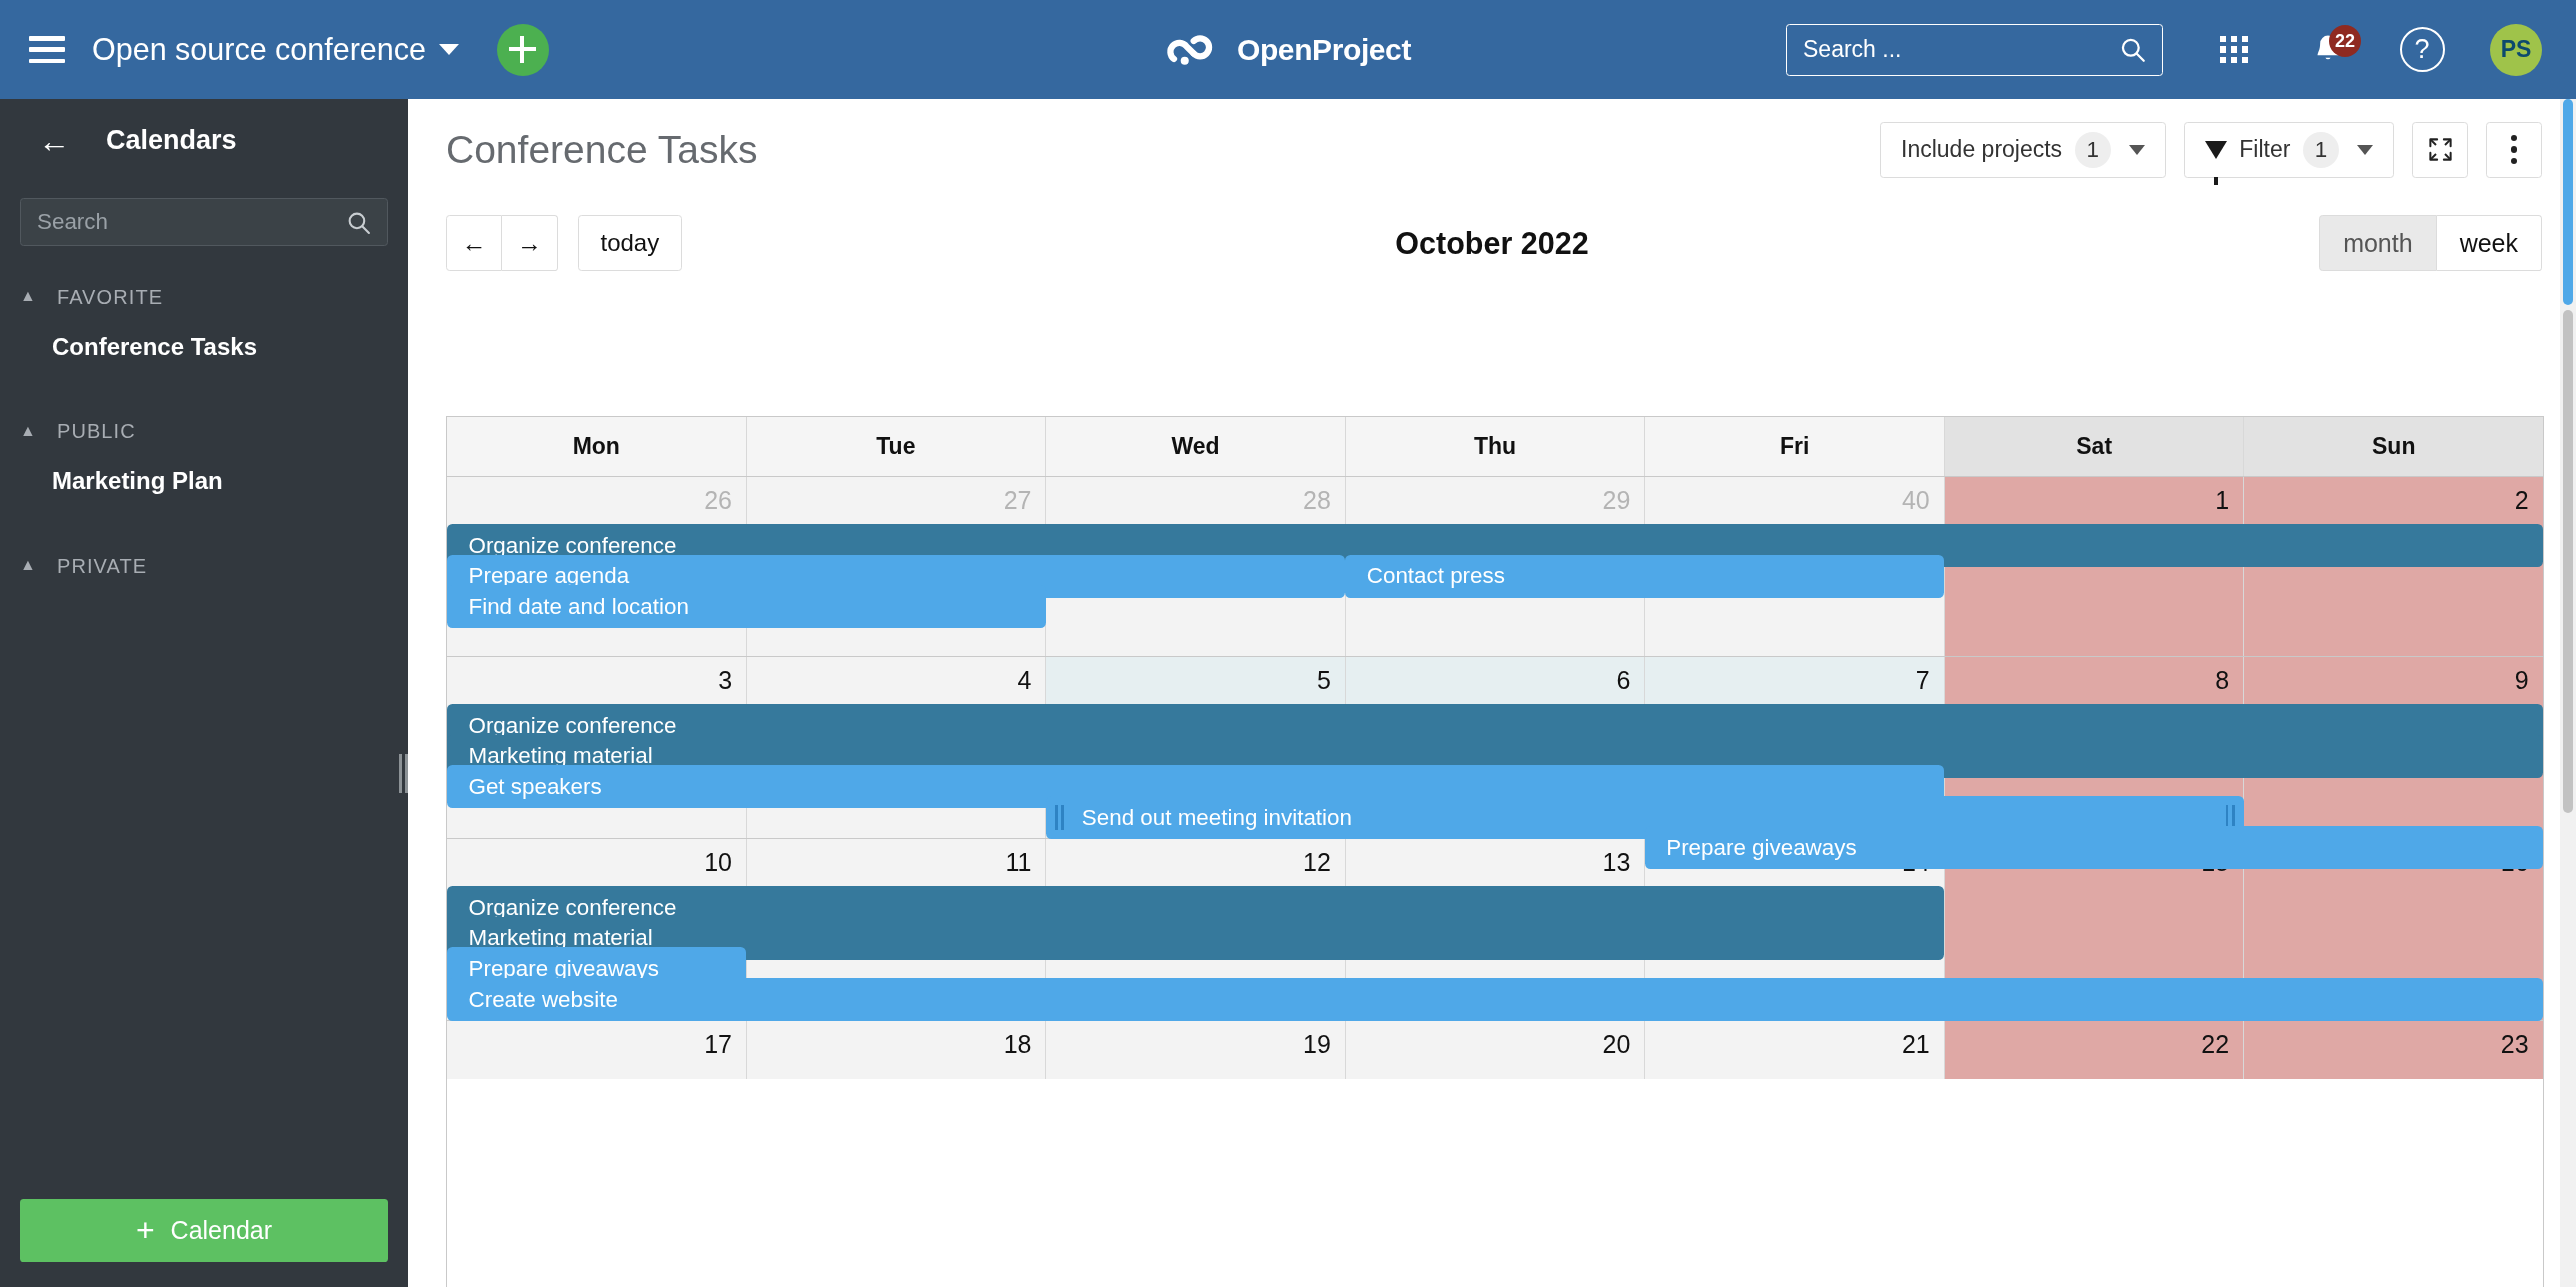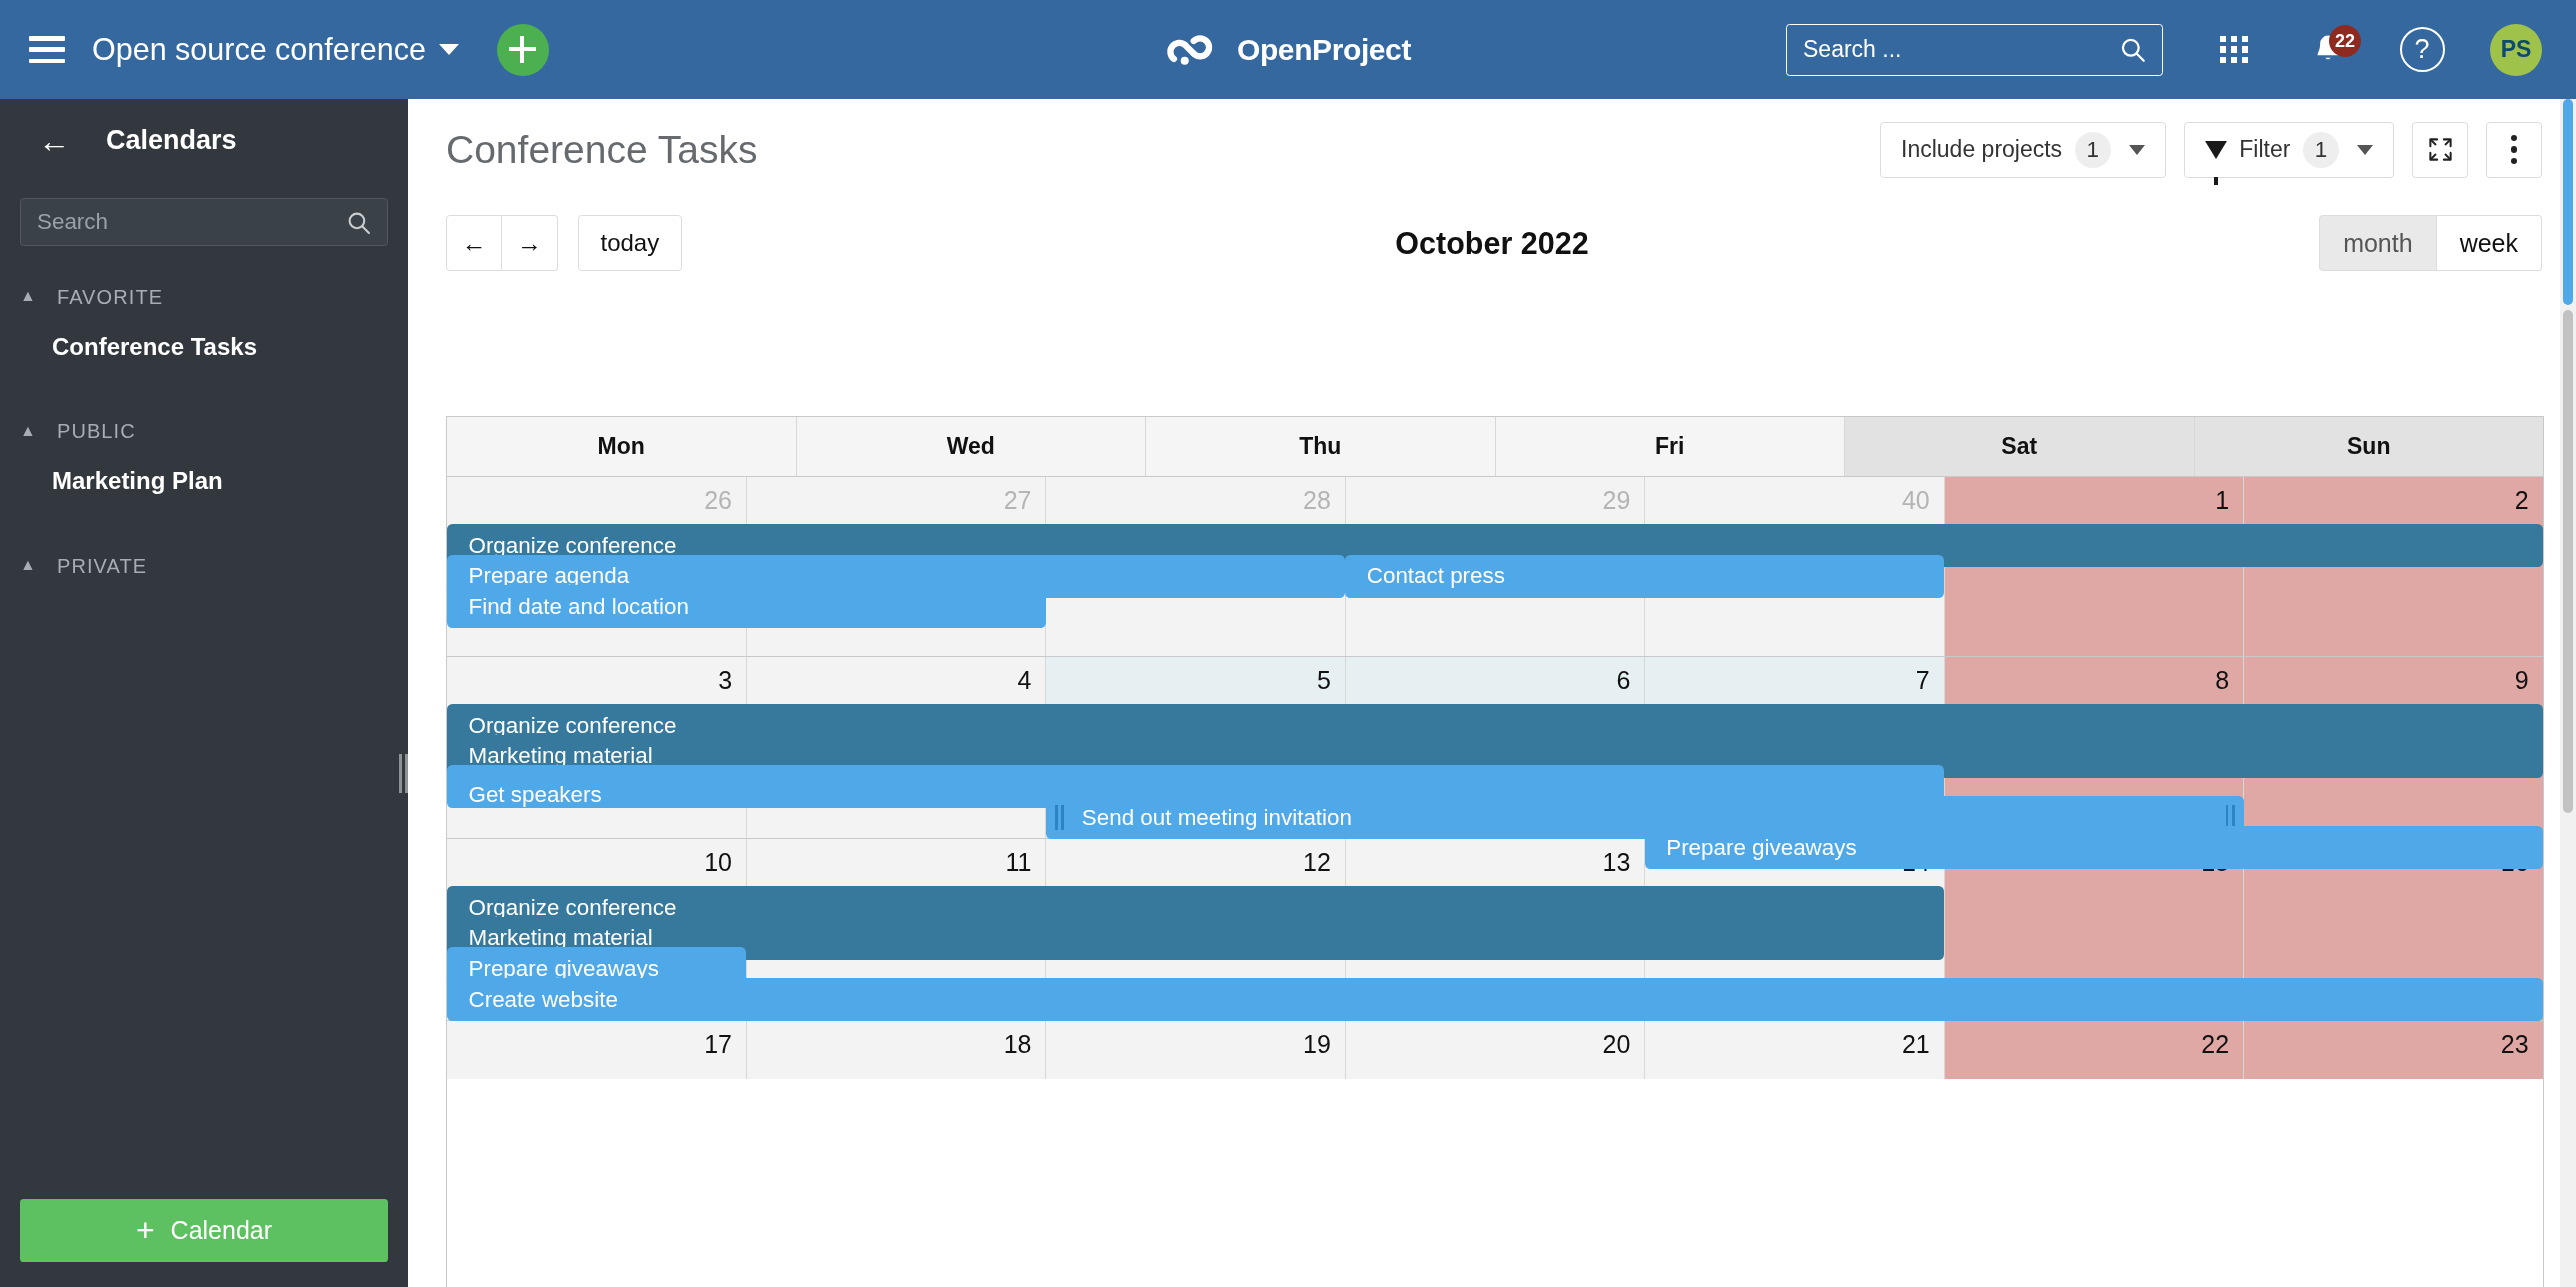--- a/index.html
+++ b/index.html
@@ -508,20 +508,21 @@
 
     <div class="view-toggle">
       <button class="view-btn active">month</button>
       <button class="view-btn inactive">week</button>
     </div>
   </div>
 
   <div class="cal-wrap">
     <div class="dow-row" id="dow-row">
         <div class="dow-cell">Mon</div>
+        <div class="dow-cell">Tue</div>
         <div class="dow-cell">Wed</div>
         <div class="dow-cell">Thu</div>
         <div class="dow-cell">Fri</div>
         <div class="dow-cell weekend">Sat</div>
         <div class="dow-cell weekend">Sun</div>
       </div>
     <div id="weeks-host">
         <div class="week w0">
           <div class="day-bg-row">
             <div class="day-bg"></div>
@@ -575,21 +576,21 @@
             <div class="daynum">8</div>
             <div class="daynum">9</div>
           </div>
           <div class="events">
             <div class="ev parent" style="left: 0%; width: 100%; top: 0px;">
               <span>Organize conference</span>
             </div>
             <div class="ev parent" style="left: 0%; width: 100%; top: 30.5px;">
               <span>Marketing material</span>
             </div>
-            <div class="ev child" style="left: 0%; width: 71.4286%; top: 61px; align-items: flex-end;">
+            <div class="ev child" style="left: 0%; width: 71.4286%; top: 61px;">
               <span>Get speakers</span>
             </div>
             <div class="ev child selected" style="left: 28.5714%; width: 57.1429%; top: 92px;">
               <span class="handle l">
                 <i></i>
                 <i></i>
               </span>
               <span class="handle r">
                 <i></i>
                 <i></i>

